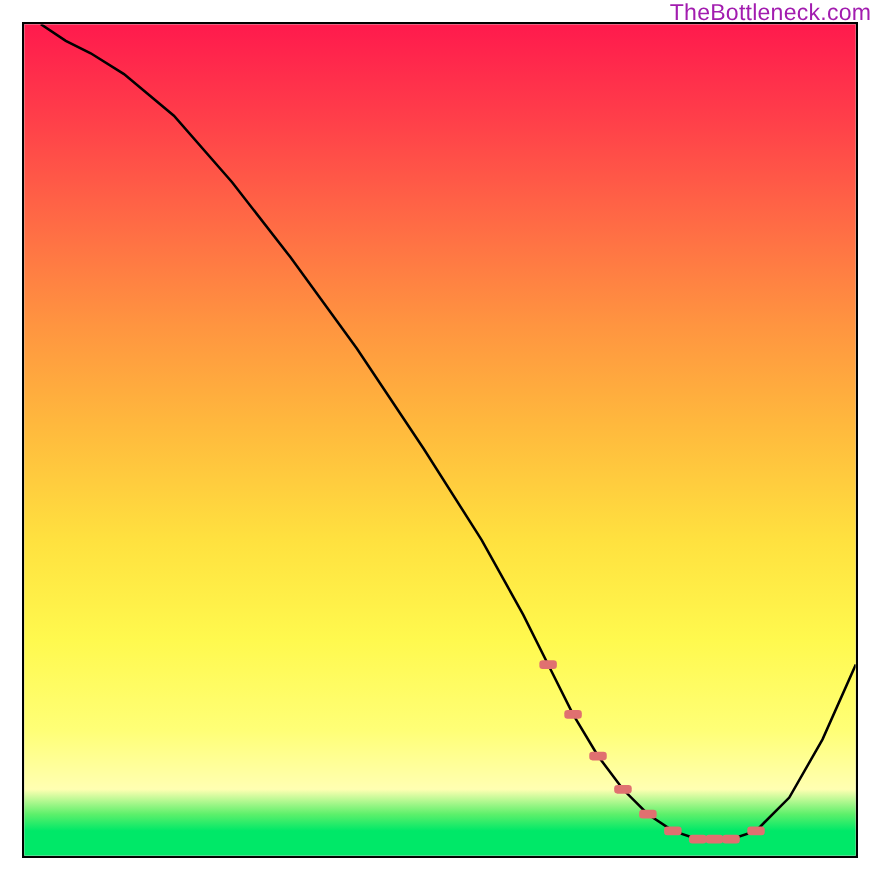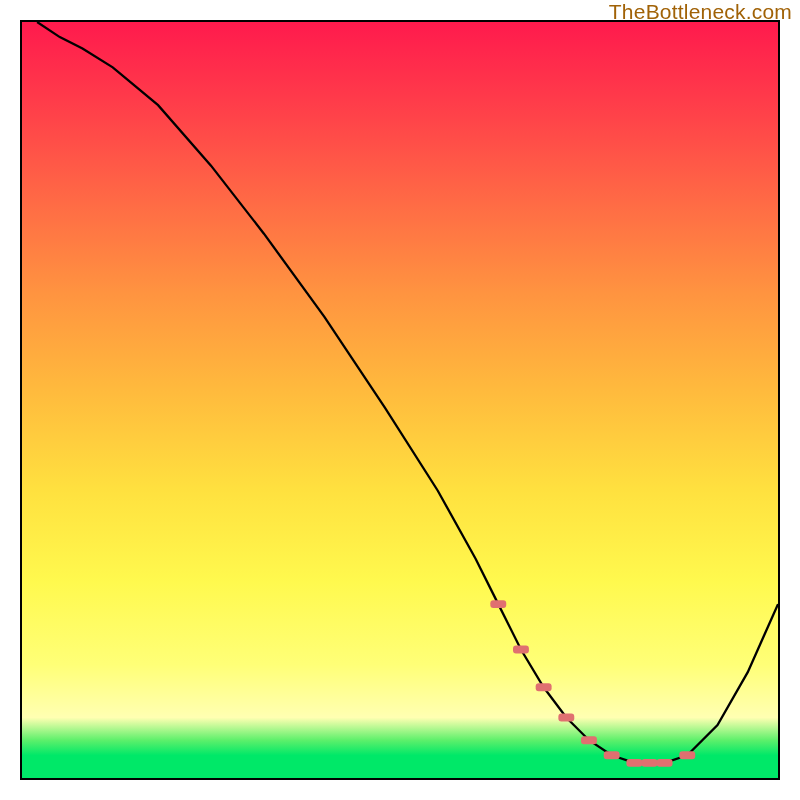--- a/index.html
+++ b/index.html
@@ -44,21 +44,21 @@
       #00e868 97%,
       #00e868 100%
     );
   }
   .watermark {
     position: absolute;
     top: 0px;
     right: 8px;
     font-size: 21px;
     font-weight: 500;
-    color: #a16207;
+    color: #a21caf;
     letter-spacing: 0.2px;
     z-index: 5;
   }
   svg.curve-layer {
     position: absolute;
     left: 0; top: 0;
     width: 100%;
     height: 100%;
     z-index: 3;
   }

